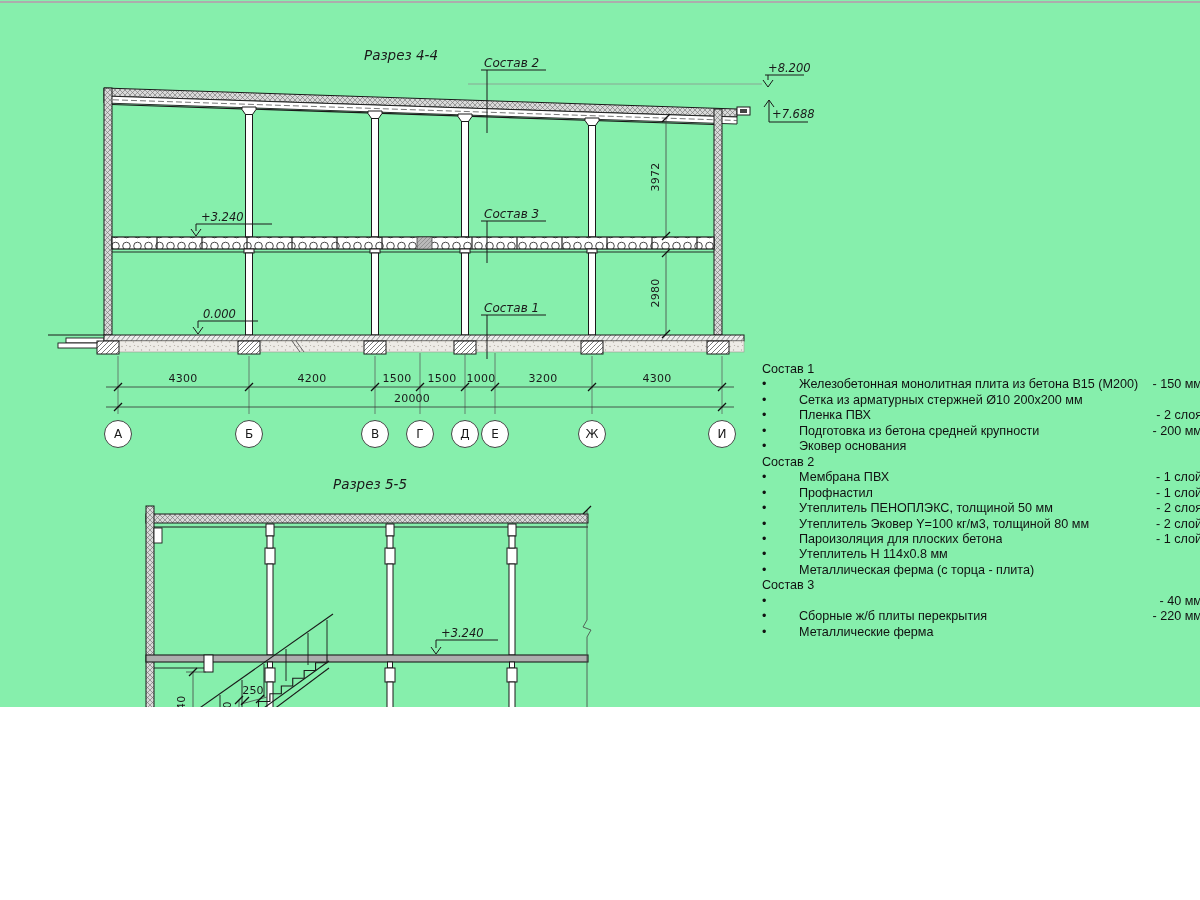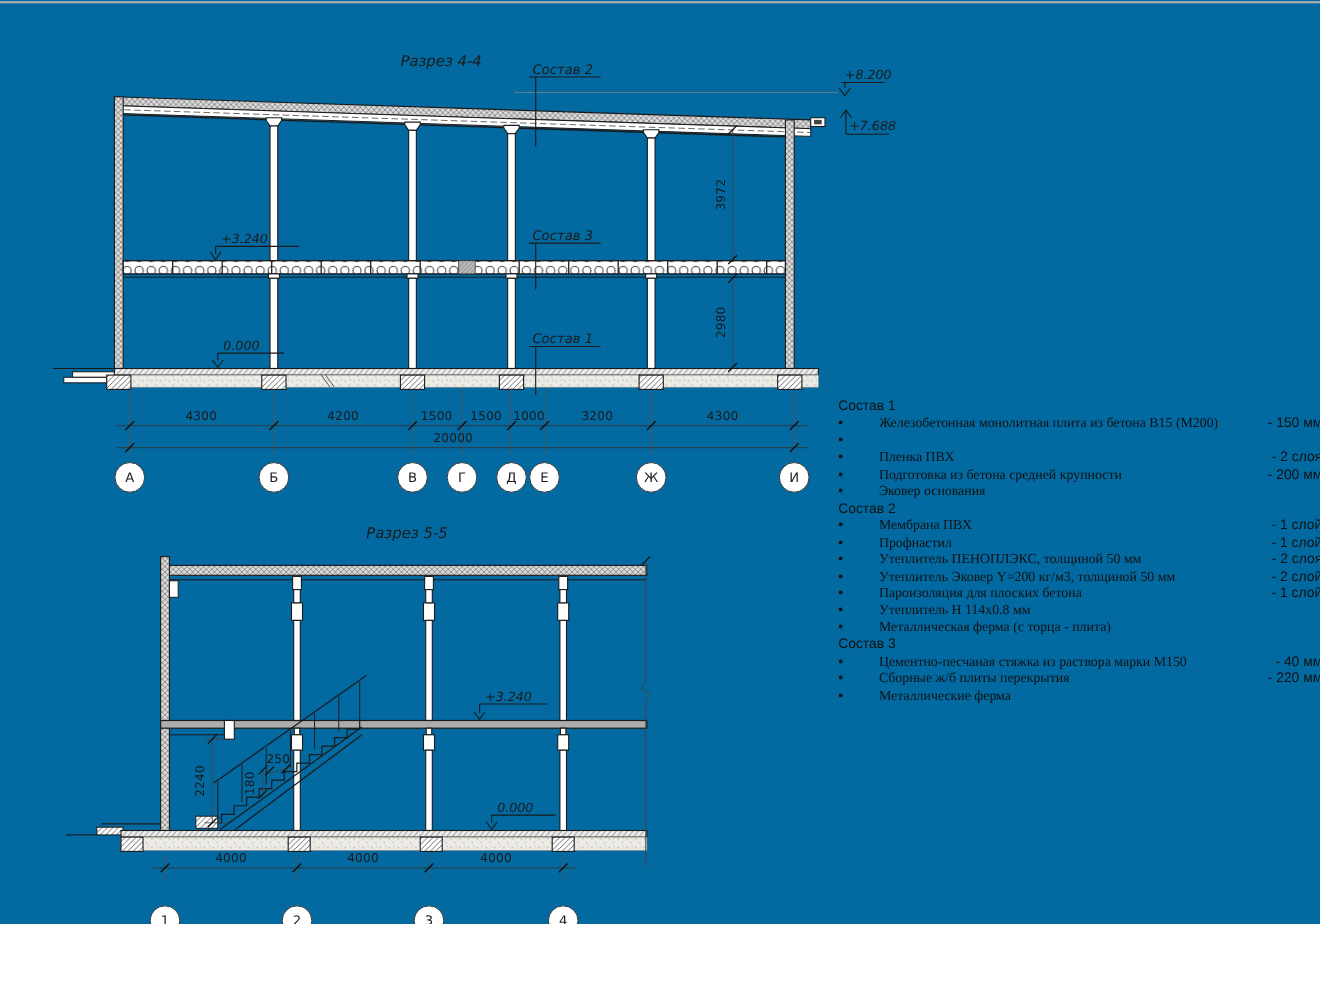--- a/index.html
+++ b/index.html
@@ -1,37 +1,37 @@
 <!DOCTYPE html>
 <html><head>
 <meta charset="utf-8">
 <style>
   html,body{margin:0;padding:0;background:#fff;}
-  #page{position:relative;width:1200px;height:840px;background:#0369a1;overflow:hidden;
+  #page{position:relative;width:1200px;height:707px;background:#86efac;overflow:hidden;
         font-family:"Liberation Sans",sans-serif;}
   .edge{position:absolute;left:0;width:1200px;}
   #edge-top{top:1px;height:2px;background:#adadad;}
   #edge-bottom{top:888px;height:3px;background:#8a8a8a;}
   #drawing{position:absolute;left:0;top:0;}
 
   
   text{fill:#1a1a1a;}
   .t-title{font:italic 13.5px "DejaVu Sans",sans-serif;}
   .t-lbl{font:italic 12px "DejaVu Sans",sans-serif;}
   .t-elev{font:italic 11.5px "DejaVu Sans",sans-serif;}
   .t-dim{font:11px "DejaVu Sans",sans-serif;letter-spacing:.2px;}
   .t-ax{font:12px "DejaVu Sans",sans-serif;}
 
   
   #materials{position:absolute;left:762px;top:362px;width:440px;color:#111;
              font-size:12.6px;line-height:15.45px;}
   .m-head{white-space:nowrap;}
   .m-row{display:flex;white-space:nowrap;}
   .m-bullet{width:37px;flex:0 0 37px;}
-  .m-name{flex:0 1 auto;overflow:hidden;font-family:Liberation Serif, serif;}
+  .m-name{flex:0 1 auto;overflow:hidden;}
   .m-val{margin-left:auto;padding-left:6px;}
 </style>
 </head>
 <body>
 
 <div id="page">
   <div id="edge-top" class="edge"></div>
   <div id="edge-bottom" class="edge"></div>
 
   <svg id="drawing" width="1200" height="900" viewBox="0 0 1200 900">
@@ -410,20 +410,21 @@
 
   <div id="materials">
     <div class="m-head">Состав 1</div>
     <div class="m-row">
         <span class="m-bullet">•</span>
         <span class="m-name">Железобетонная монолитная плита из бетона В15 (М200)</span>
         <span class="m-val">-  150 мм</span>
       </div>
     <div class="m-row">
         <span class="m-bullet">•</span>
+        <span class="m-name">Сетка из арматурных стержней Ø10 200x200 мм</span>
         <span class="m-val"></span>
       </div>
     <div class="m-row">
         <span class="m-bullet">•</span>
         <span class="m-name">Пленка ПВХ</span>
         <span class="m-val">-  2 слоя</span>
       </div>
     <div class="m-row">
         <span class="m-bullet">•</span>
         <span class="m-name">Подготовка из бетона средней крупности</span>
@@ -446,21 +447,21 @@
         <span class="m-name">Профнастил</span>
         <span class="m-val">- 1 слой</span>
       </div>
     <div class="m-row">
         <span class="m-bullet">•</span>
         <span class="m-name">Утеплитель ПЕНОПЛЭКС, толщиной 50 мм</span>
         <span class="m-val">- 2 слоя</span>
       </div>
     <div class="m-row">
         <span class="m-bullet">•</span>
-        <span class="m-name">Утеплитель Эковер Y=200 кг/м3, толщиной 50 мм</span>
+        <span class="m-name">Утеплитель Эковер Y=100 кг/м3, толщиной 80 мм</span>
         <span class="m-val">- 2 слой</span>
       </div>
     <div class="m-row">
         <span class="m-bullet">•</span>
         <span class="m-name">Пароизоляция для плоских бетона</span>
         <span class="m-val">- 1 слой</span>
       </div>
     <div class="m-row">
         <span class="m-bullet">•</span>
         <span class="m-name">Утеплитель Н 114x0.8 мм</span>
@@ -468,21 +469,20 @@
       </div>
     <div class="m-row">
         <span class="m-bullet">•</span>
         <span class="m-name">Металлическая ферма (с торца - плита)</span>
         <span class="m-val"></span>
       </div>
 
     <div class="m-head">Состав 3</div>
     <div class="m-row">
         <span class="m-bullet">•</span>
-        <span class="m-name">Цементно-песчаная стяжка из раствора марки М150</span>
         <span class="m-val">-  40 мм</span>
       </div>
     <div class="m-row">
         <span class="m-bullet">•</span>
         <span class="m-name">Сборные ж/б плиты перекрытия</span>
         <span class="m-val">- 220 мм</span>
       </div>
     <div class="m-row">
         <span class="m-bullet">•</span>
         <span class="m-name">Металлические ферма</span>

